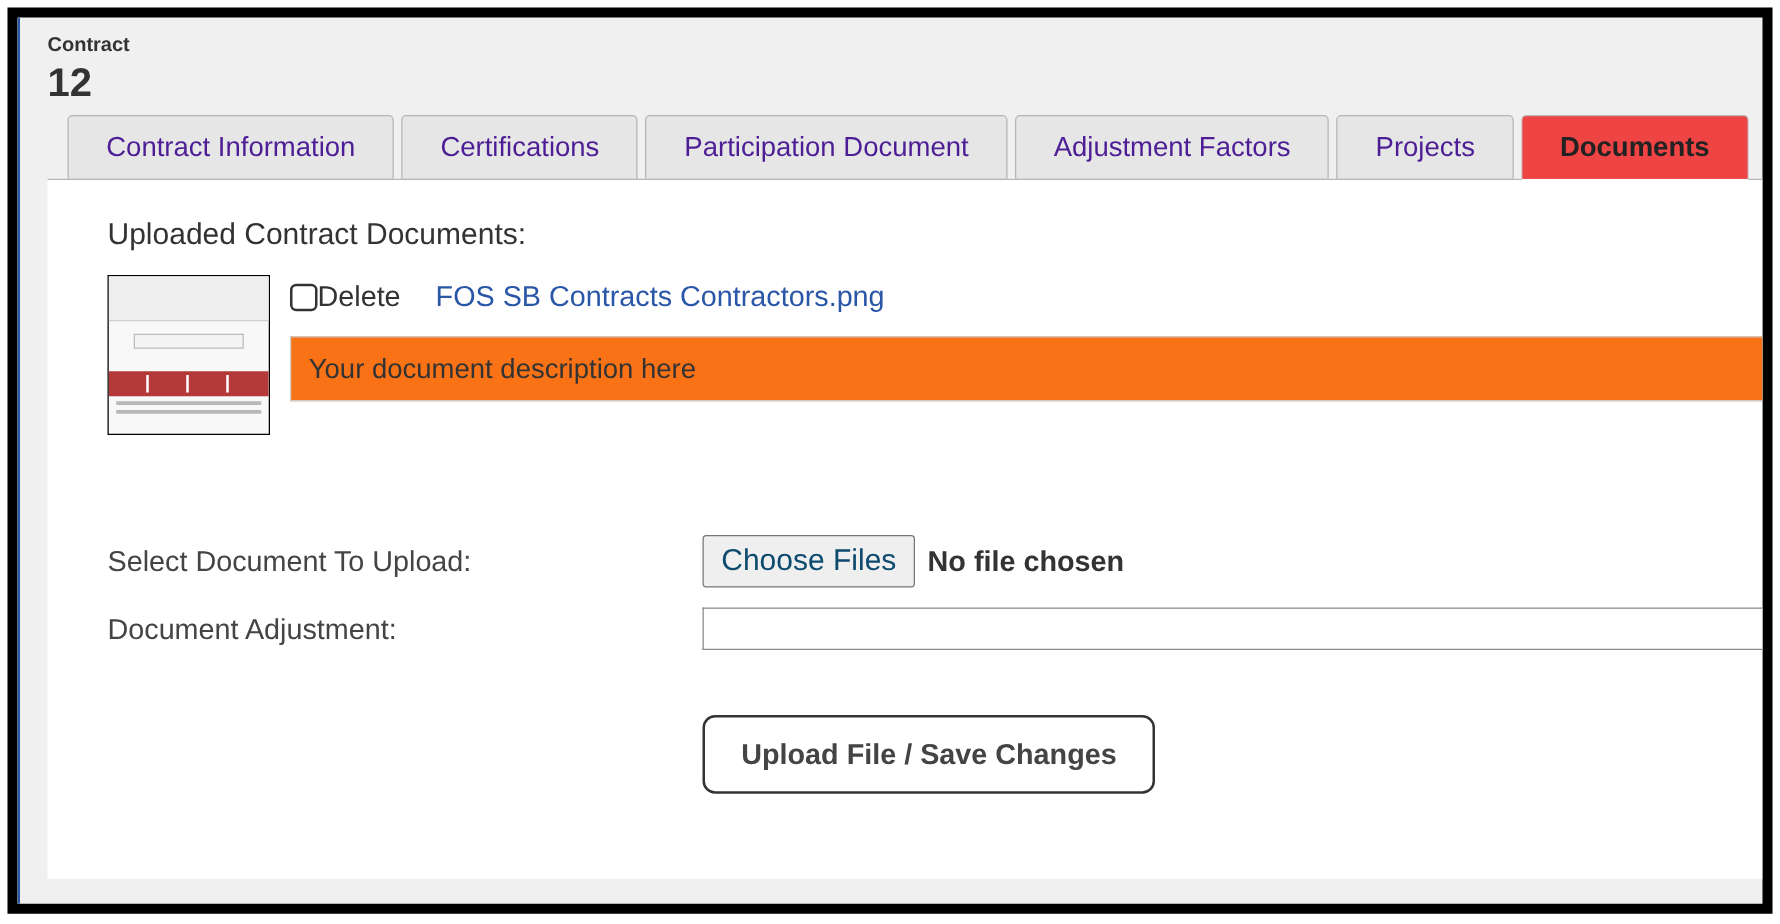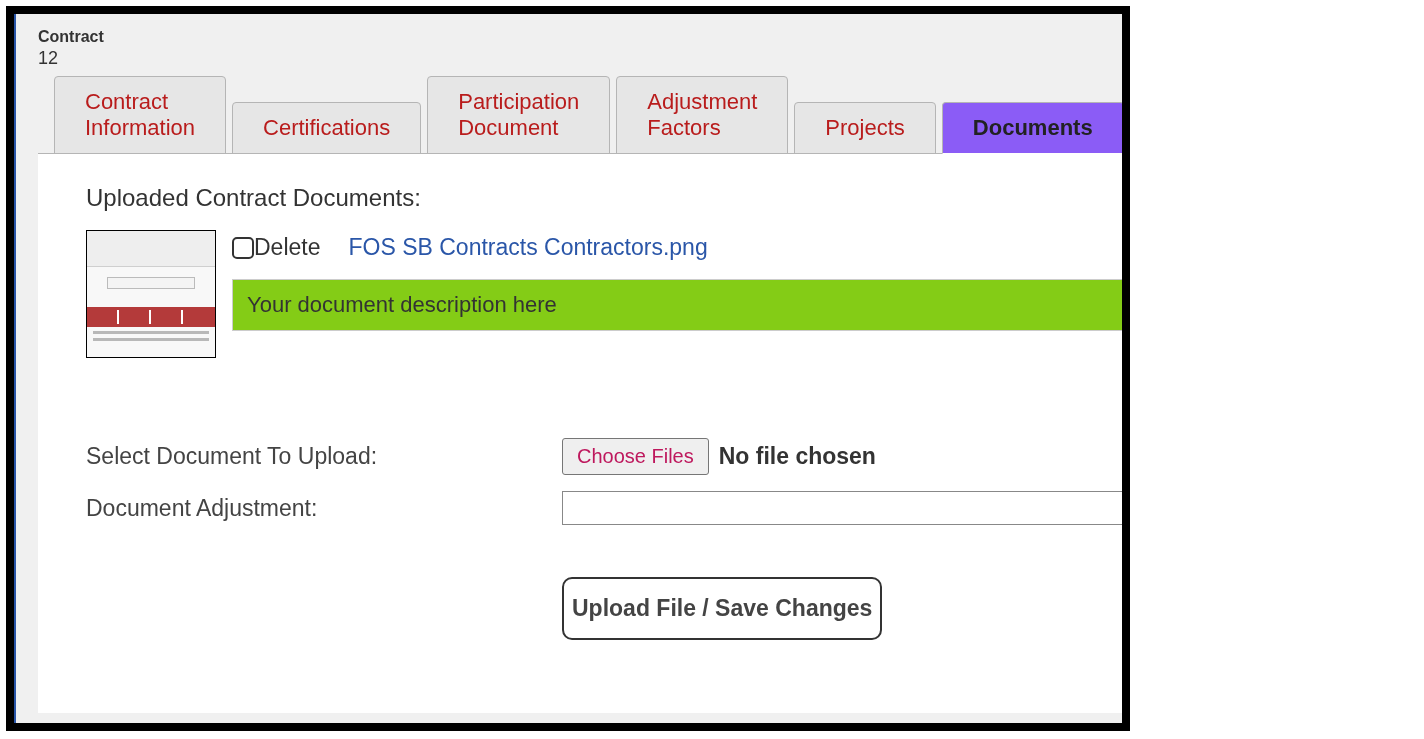--- a/index.html
+++ b/index.html
@@ -10,21 +10,21 @@
   body {
     font-family: Verdana, Geneva, sans-serif;
     background: #fff;
     padding: 0;
     width: 1424px;
     height: 739px;
     overflow: hidden;
   }
   .outer-frame {
     border: 8px solid #000;
-    width: 1124px;
+    width: 1412px;
     height: 725px;
     margin: 6px;
     background: #f0f0f0;
     position: relative;
     overflow: hidden;
   }
   .left-accent {
     position: absolute;
     left: 0;
     top: 0;
@@ -34,45 +34,45 @@
   }
   .header-area {
     padding: 14px 0 6px 24px;
   }
   .header-label {
     font-size: 16px;
     font-weight: bold;
     color: #333;
   }
   .header-number {
-    font-size: 18px;
-    font-weight: normal;
+    font-size: 32px;
+    font-weight: bold;
     color: #333;
     margin-top: 2px;
   }
   .tabs-row {
     display: flex;
     gap: 6px;
     padding-left: 40px;
     align-items: flex-end;
   }
   .tab {
     background: #e6e6e6;
     border: 1px solid #b5b5b5;
     border-top-left-radius: 4px;
     border-top-right-radius: 4px;
     padding: 12px 30px;
     font-size: 22px;
-    color: #b91c1c;
+    color: #4c1d95;
     cursor: pointer;
     position: relative;
     bottom: -1px;
   }
   .tab.active {
-    background: #8b5cf6;
+    background: #ef4444;
     font-weight: bold;
     color: #222;
     border-bottom: 1px solid #fff;
     z-index: 2;
   }
   .tab-content {
     background: #fff;
     border-top: 1px solid #b5b5b5;
     min-height: 560px;
     padding: 30px 0 0 48px;
@@ -178,21 +178,21 @@
     font-size: 23px;
     color: #2a56a8;
     cursor: pointer;
   }
   .desc-box {
     border: 1px solid #ccc;
     border-right: none;
     padding: 12px 14px;
     font-size: 22px;
     color: #333;
-    background: #84cc16;
+    background: #f97316;
     width: 100%;
   }
   .upload-section {
     margin-top: 80px;
   }
   .form-row {
     display: flex;
     align-items: center;
     margin-bottom: 16px;
     gap: 16px;
@@ -206,22 +206,22 @@
   .file-chooser {
     display: flex;
     align-items: center;
     gap: 10px;
   }
   .choose-btn {
     background: #efefef;
     border: 1px solid #767676;
     border-radius: 3px;
     padding: 6px 14px;
-    font-size: 20px;
-    color: #be185d;
+    font-size: 24px;
+    color: #0c4a6e;
     cursor: pointer;
     font-family: inherit;
   }
   .no-file {
     font-size: 23px;
     color: #333;
     font-weight: bold;
   }
   .desc-input {
     border: 1px solid #888;
@@ -231,21 +231,21 @@
     padding: 4px 8px;
     flex: 1;
     width: 100%;
     font-family: inherit;
   }
   .upload-btn {
     margin-top: 36px;
     border: 2px solid #333;
     border-radius: 10px;
     background: #fff;
-    padding: 16px 8px;
+    padding: 16px 29px;
     font-size: 23px;
     font-weight: bold;
     color: #444;
     cursor: pointer;
     font-family: inherit;
   }
 </style>
 </head>
 <body>
 

